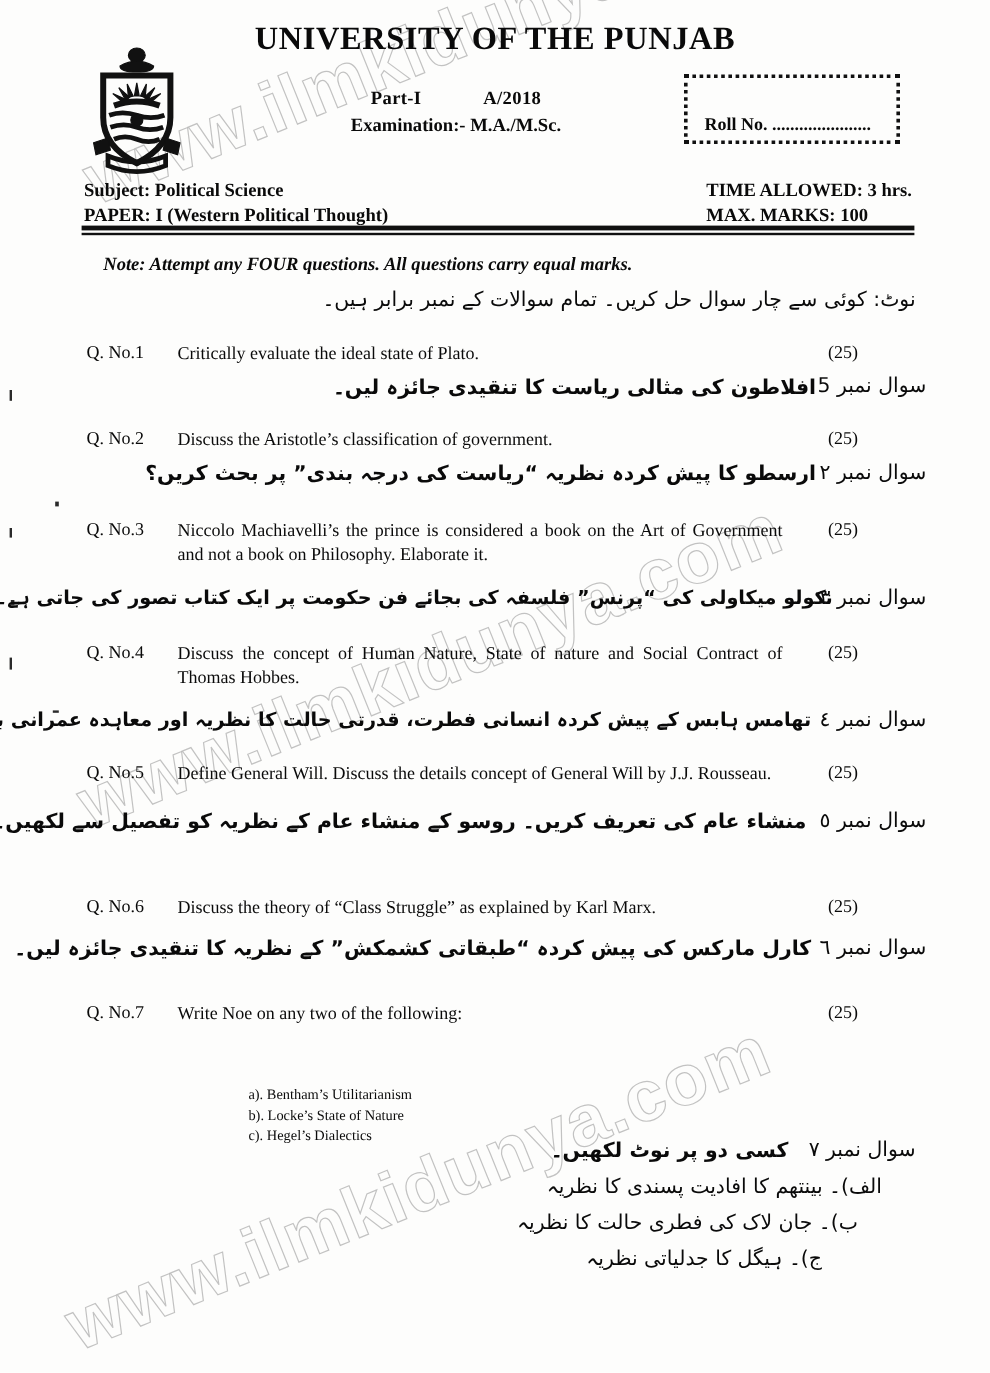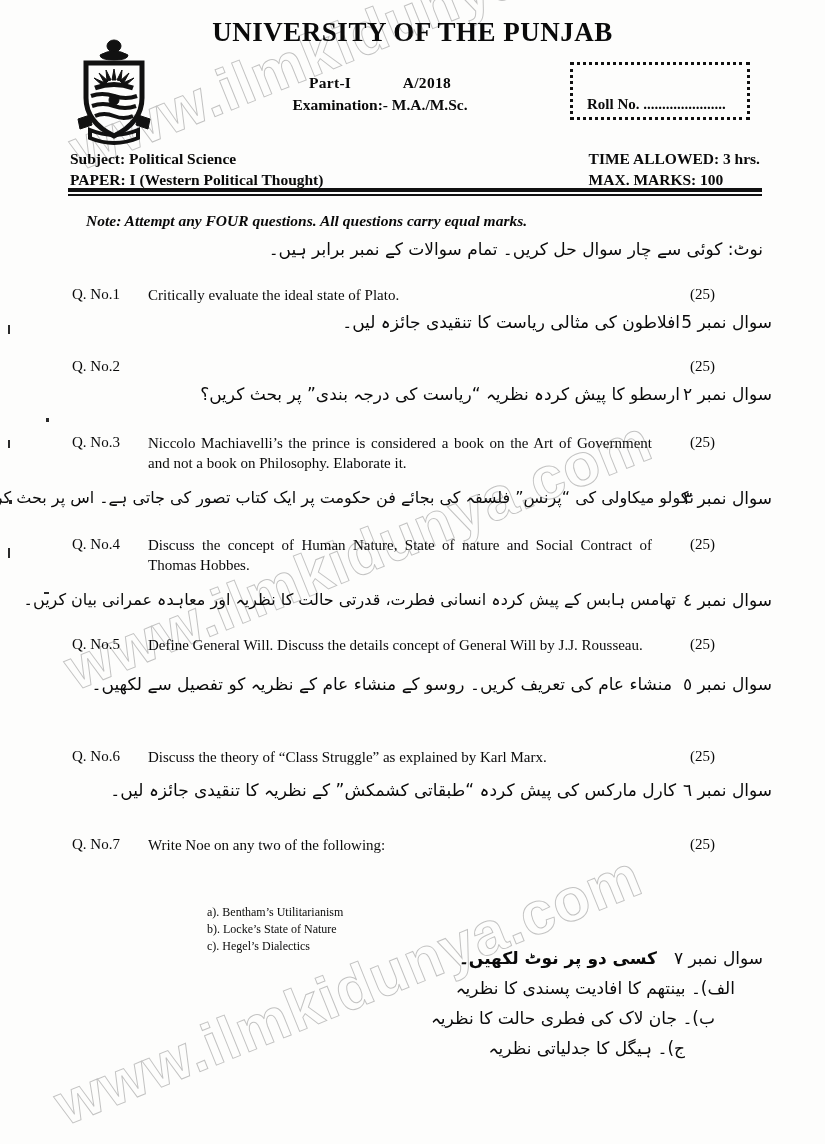--- a/index.html
+++ b/index.html
@@ -199,20 +199,21 @@
     right: 0;
     top: 0;
     font-size: 17px;
   }
   .q-ur-text {
     position: absolute;
     right: 92px;
     top: 0;
     font-size: 17px;
     white-space: nowrap;
+    font-weight: bold;
   }
 
   
   #q7-urdu {
     position: absolute;
     left: 0;
     top: 948px;
     width: 825px;
     z-index: 10;
     direction: rtl;
@@ -352,20 +353,21 @@
       <div class="q-ur-row">
         <span class="q-ur-label">سوال نمبر 5</span>
         <span class="q-ur-text">افلاطون کی مثالی ریاست کا تنقیدی جائزہ لیں۔</span>
       </div>
     </div>
 
     <div class="q" style="top:358px">
       <div class="q-en">
         <span class="q-no">Q. No.2</span>
         <span class="q-marks">(25)</span>
+        <div class="q-text">Discuss the Aristotle’s classification of government.</div>
       </div>
       <div class="q-ur-row">
         <span class="q-ur-label">سوال نمبر ٢</span>
         <span class="q-ur-text">ارسطو کا پیش کردہ نظریہ “ریاست کی درجہ بندی” پر بحث کریں؟</span>
       </div>
     </div>
 
     <div class="q" style="top:434px">
       <div class="q-en">
         <span class="q-no">Q. No.3</span>

